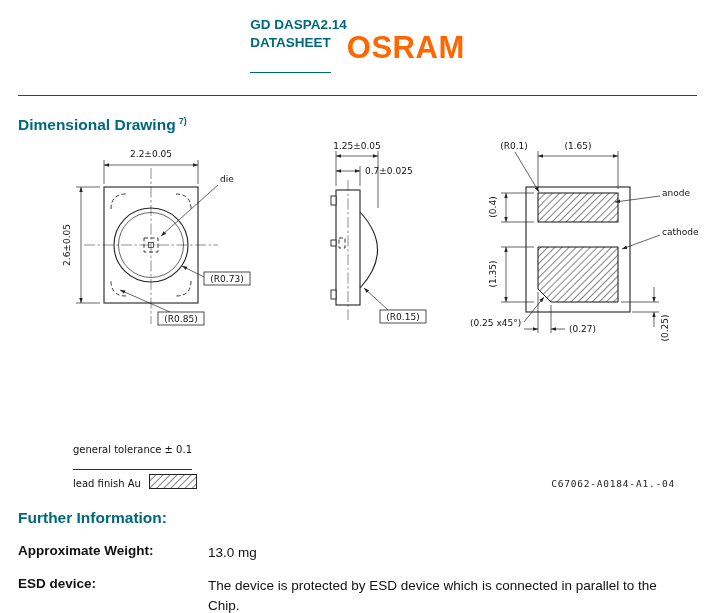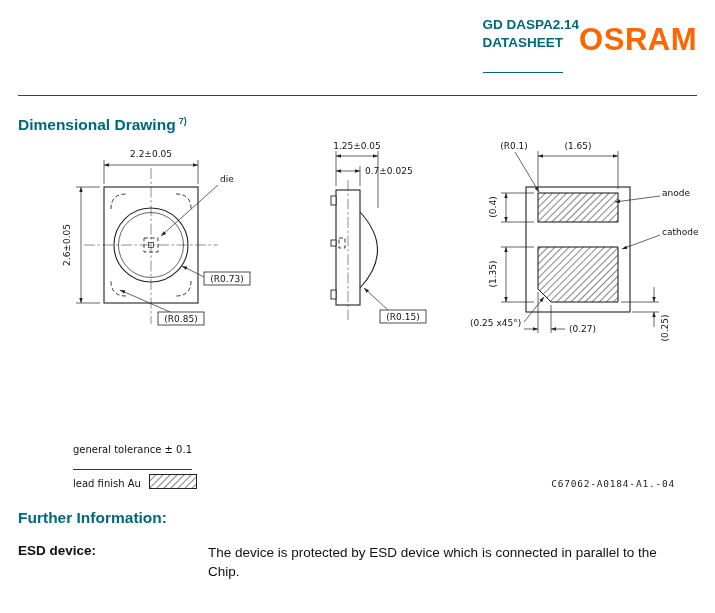--- a/index.html
+++ b/index.html
@@ -4,26 +4,26 @@
 <style>
   * { box-sizing: border-box; }
   html, body { margin:0; padding:0; }
   body {
     width:715px; height:613px; background:#ffffff;
     font-family:"Liberation Sans", sans-serif; color:#111;
     overflow:hidden;
   }
   .page { padding:16px 18px 0; }
 
-  .header { display:flex; justify-content:flex-end; align-items:flex-start; }
+  .header { display:flex; justify-content:center; align-items:flex-start; }
   .doc-title, .doc-subtitle {
     color:var(--teal,#00687e); font-weight:bold; font-size:13.5px; line-height:1.28;
   }
   .doc-subtitle { display:inline-block; padding-bottom:20px; border-bottom:1.6px solid var(--teal,#00687e); }
-  .brand { color:var(--orange,#ff6600); font-weight:bold; font-size:31px; letter-spacing:0.5px; line-height:1; margin-top:8px; }
+  .brand { color:var(--orange,#ff6600); font-weight:bold; font-size:31px; letter-spacing:0.5px; line-height:1; margin-top:16px; }
 
   .rule { border:0; border-top:1.2px solid #3f3f3f; margin:22px 0 0; }
 
   .section-heading { color:var(--teal,#00687e); font-size:15.5px; font-weight:bold; margin:20px 0 0; }
   .fnote { font-size:9px; margin-left:3px; }
 
   svg.drawings { display:block; margin-top:6px; }
   svg text { font-family:"DejaVu Sans", sans-serif; font-size:9px; fill:#111; }
   .thin  { fill:none; stroke:#222; stroke-width:1.1; }
   .thin2 { fill:#fff; stroke:#222; stroke-width:0.9; }
@@ -189,18 +189,22 @@
         </svg>
       </div>
     </div>
     <div class="doc-number">C67062-A0184-A1.-04</div>
   </div>
 
   <h2 class="section-heading further">Further Information:</h2>
 
   <div class="info-rows">
     <div class="info-row">
+      <div class="info-label">Approximate Weight:</div>
+      <div class="info-value">13.0 mg</div>
+    </div>
+    <div class="info-row">
       <div class="info-label">ESD device:</div>
       <div class="info-value">The device is protected by ESD device which is connected in parallel to the Chip.</div>
     </div>
   </div>
 
 </div>
 
 </body></html>

